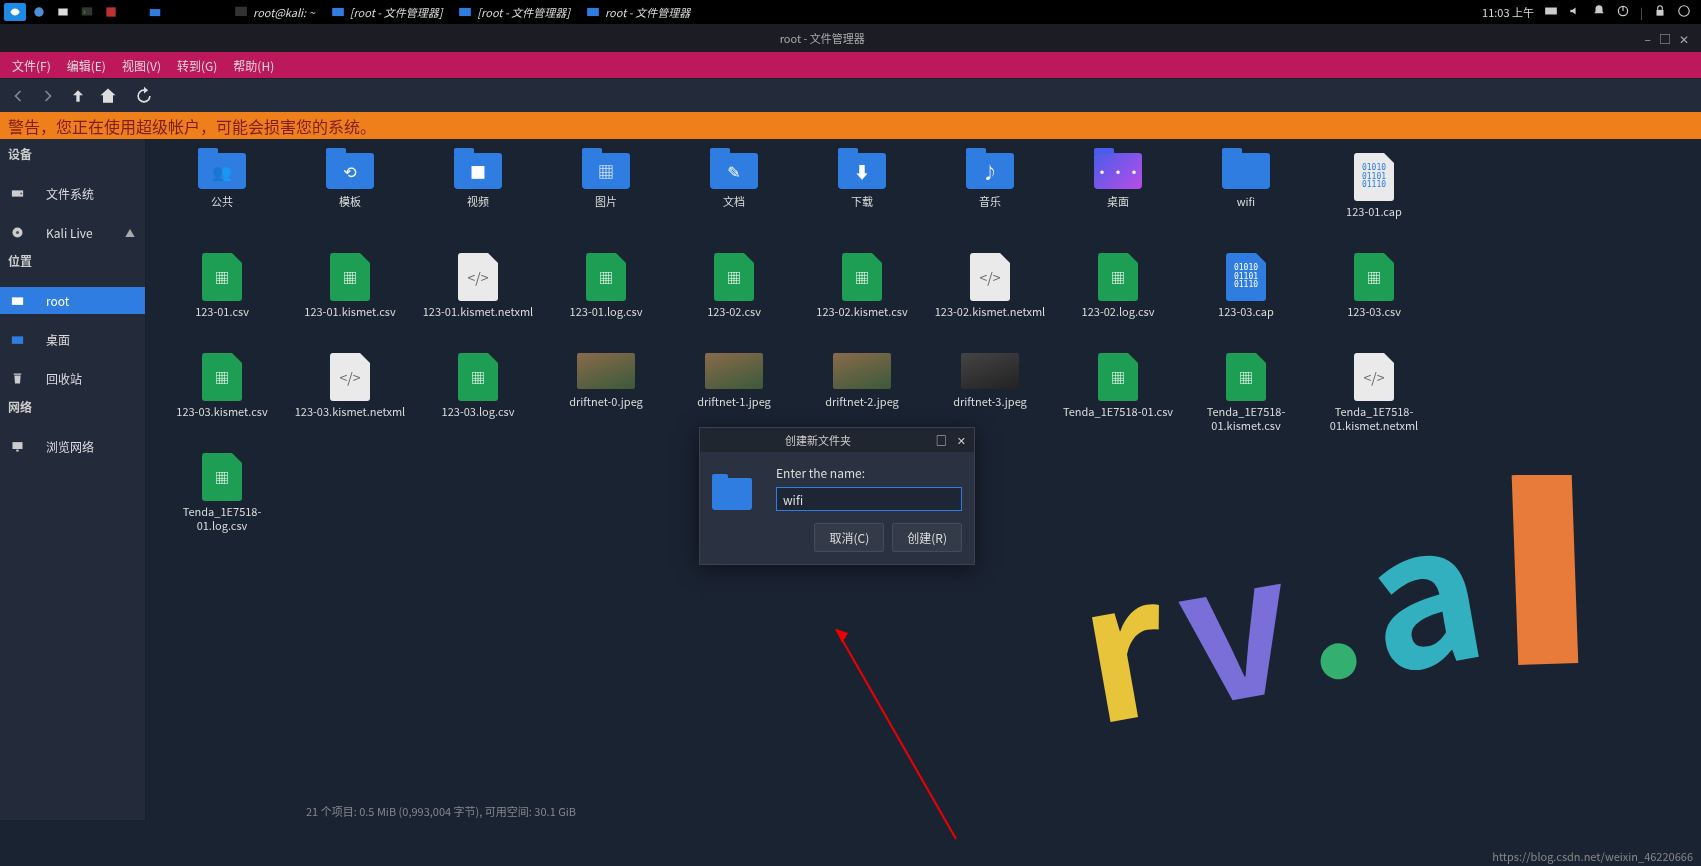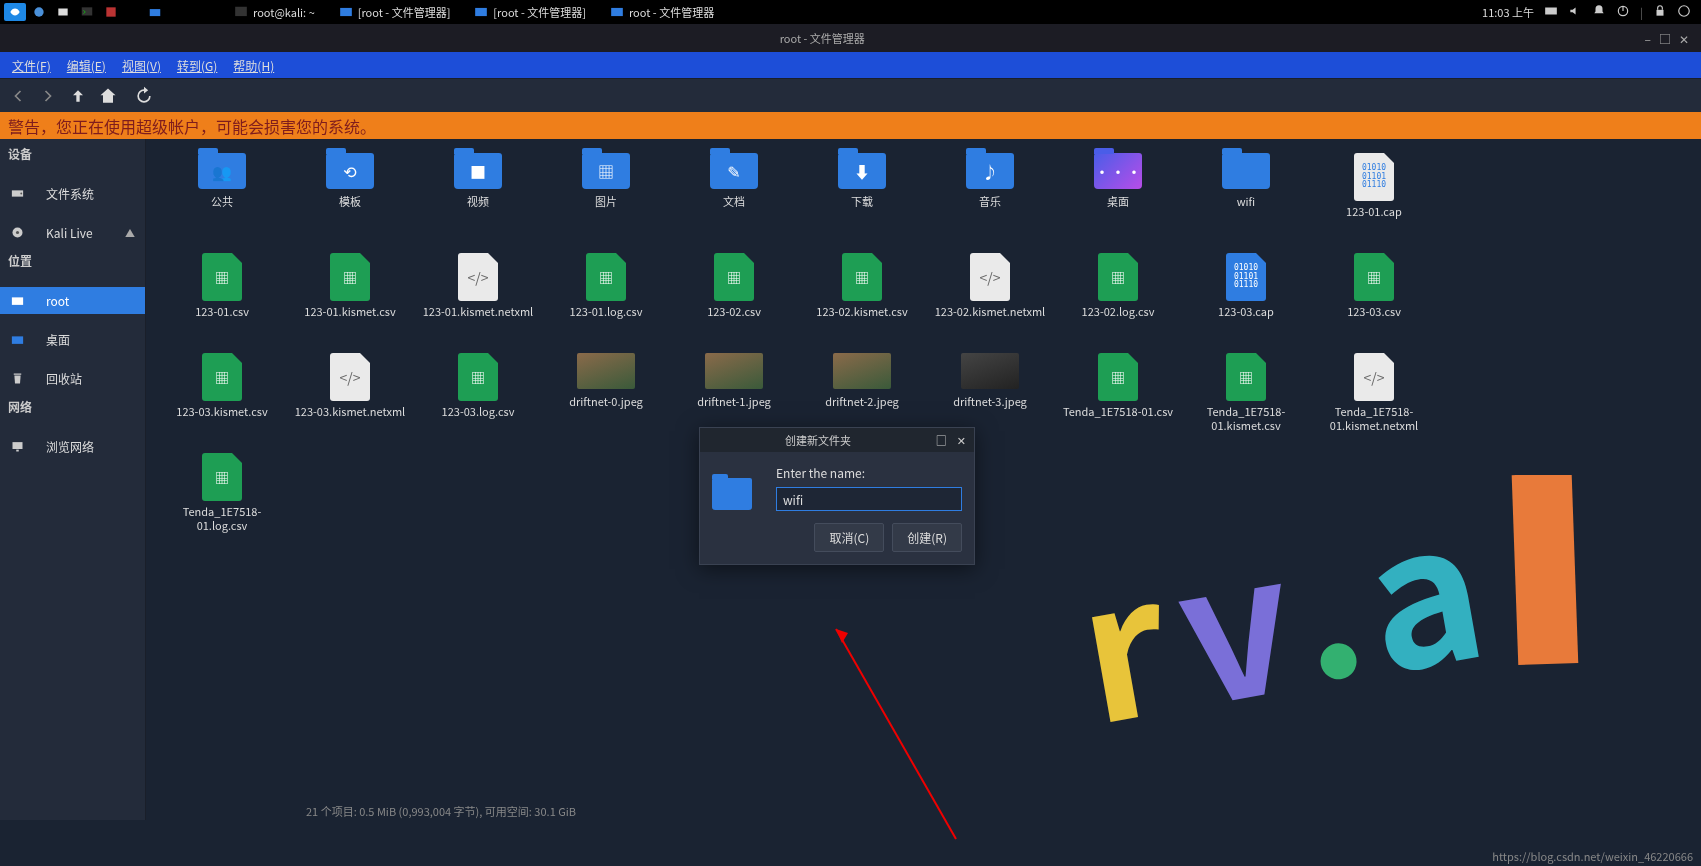--- a/index.html
+++ b/index.html
@@ -4,33 +4,33 @@
 <style>
 * { margin:0; padding:0; box-sizing:border-box; font-family:"Noto Sans CJK SC","Microsoft YaHei",sans-serif; }
 body { background:#1a2332; color:#ccc; width:1701px; height:866px; overflow:hidden; position:relative; }
 
 
 .osbar { height:24px; background:#000; display:flex; align-items:center; font-size:11px; color:#ddd; }
 .osbar-left { display:flex; align-items:center; gap:2px; padding-left:4px; }
 .os-app { width:22px; height:18px; display:flex; align-items:center; justify-content:center; border-radius:2px; }
 .os-app.kali { background:#1e88e5; color:#fff; }
 .os-app svg { width:14px; height:14px; }
-.osbar-tasks { display:flex; gap:8px; margin-left:60px; }
+.osbar-tasks { display:flex; margin-left:60px;font-style:italic; }
 .task { display:flex; align-items:center; gap:5px; padding:2px 8px; font-size:11px; color:#ddd; }
 .task .ticon { width:14px; height:14px; }
 .osbar-right { margin-left:auto; display:flex; align-items:center; gap:10px; padding-right:10px; font-size:11px; }
 .osbar-right svg { width:14px; height:14px; }
 
 
 .titlebar { height:28px; background:#1c1c24; display:flex; align-items:center; font-size:11px; color:#aaa; }
 .titlebar .title { margin:0 auto; }
 .winbtns { display:flex; gap:8px; padding-right:12px; font-size:12px; color:#aaa; }
 
 
-.menubar { height:26px; background:#1d4ed8; display:flex; align-items:center; padding-left:6px; font-size:12px; gap:4px; color:#ddd;text-decoration:underline; }
+.menubar { height:26px; background:#be185d; display:flex; align-items:center; padding-left:6px; font-size:12px; gap:4px; color:#ddd; }
 .menubar span { padding:4px 6px; }
 
 
 .navbar { height:34px; background:#232b3a; display:flex; align-items:center; padding:0 8px; gap:10px; border-top:1px solid #1a1f2a; }
 .navbtn { width:20px; height:20px; display:flex; align-items:center; justify-content:center; color:#888; }
 .navbtn.enabled { color:#ddd; }
 .pathbar { flex:1; height:24px; background:#1a2030; display:flex; align-items:center; padding:0 6px; font-size:12px; color:#ddd; border-radius:3px; gap:6px; }
 .pathbar .ficon { width:16px; height:14px; background:#2f7de1; border-radius:2px; }
 .reload { width:20px; height:20px; color:#ddd; margin-left:6px; }
 

